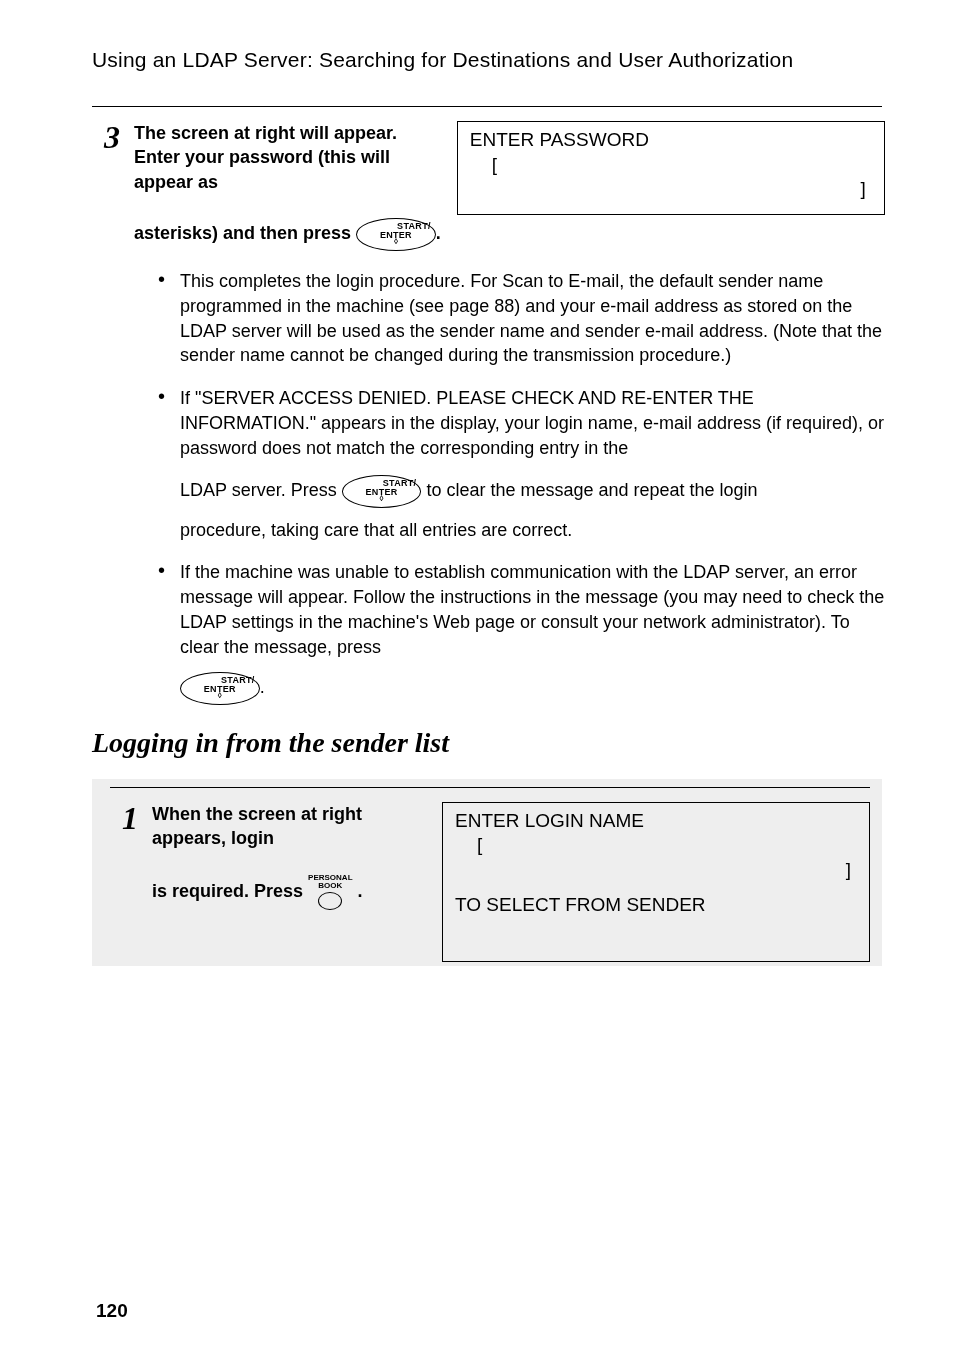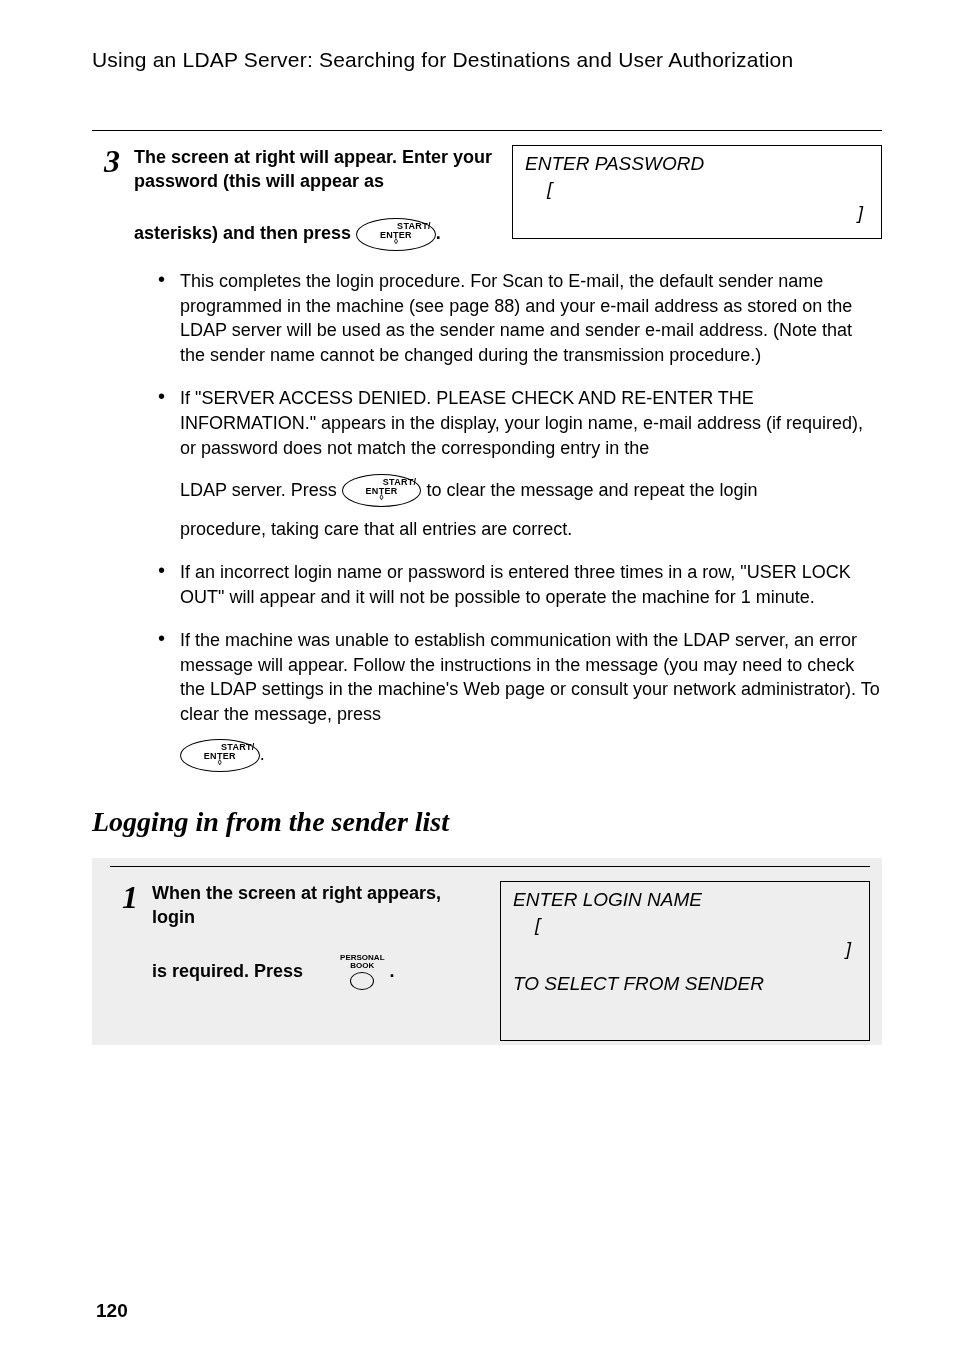--- a/index.html
+++ b/index.html
@@ -9,21 +9,21 @@
     width: 954px;
     height: 1352px;
     position: relative;
     color: #000;
   }
   .page {
     padding: 48px 72px 48px 92px;
   }
   .subhead {
     font-size: 21px;
-    margin-bottom: 58px;
+    margin-bottom: 34px;
     letter-spacing: 0.2px;
   }
   .rule {
     border-top: 1.5px solid #000;
     margin-bottom: 14px;
   }
   .step {
     display: flex;
     gap: 14px;
   }
@@ -44,22 +44,21 @@
     gap: 16px;
     align-items: flex-start;
   }
   .col-left {
     flex: 1;
     font-weight: bold;
     font-size: 18px;
     line-height: 1.35;
   }
   .col-right {
-    width: 370px;
-    font-style: italic;
+    width: 428px;
   }
   .display-box {
     border: 1.5px solid #000;
     padding: 6px 10px 6px 12px;
     font-size: 19px;
     line-height: 1.3;
     min-height: 94px;
     position: relative;
   }
   .display-box .indent { padding-left: 22px; }
@@ -80,21 +79,20 @@
   .oval-btn .bot { display:block; font-size:9px; letter-spacing:0.3px; }
   .oval-btn .dot { display:block; font-size:8px; line-height:0.6; }
   .personal-btn {
     display: inline-flex;
     flex-direction: column;
     align-items: center;
     vertical-align: middle;
     font-size: 8px;
     font-weight: bold;
     line-height: 1;
-    margin-left: 32px;
   }
   .personal-btn .circ {
     width: 24px; height: 18px; border:1.2px solid #000; border-radius: 50%;
     margin-top:2px;
   }
   .bullets {
     margin-top: 18px;
     padding-left: 24px;
   }
   .bullets li {
@@ -111,21 +109,21 @@
     left: 0;
     top: 0;
     font-size: 20px;
     line-height: 1;
   }
   .section-head {
     font-family: Georgia, 'Times New Roman', serif;
     font-style: italic;
     font-weight: bold;
     font-size: 28px;
-    margin-top: 16px;
+    margin-top: 4px;
     margin-bottom: 20px;
   }
   .intro-para {
     padding-left: 56px;
     font-size: 18px;
     line-height: 1.38;
     margin-bottom: 16px;
   }
   .gray-block {
     background: #eeeeee;
@@ -186,21 +184,20 @@
             <span class="oval-btn">
               <span class="top">START/</span>
               <span class="bot">ENTER</span>
               <span class="dot">◊</span>
             </span>
             <span> to clear the message and repeat the login</span>
           </span>
           <div style="height:10px"></div>
           <span>procedure, taking care that all entries are correct.</span>
         </li>
-        <li> If an incorrect login name or password is entered three times in a row, "USER LOCK OUT" will appear and it will not be possible to operate the machine for 1 minute.</li>
         <li>
           <span>If the machine was unable to establish communication with the LDAP server, an error message will appear. Follow the instructions in the message (you may need to check the LDAP settings in the machine's Web page or consult your network administrator). To clear the message, press</span>
           <div style="height:12px"></div>
           <span class="inline-btn-wrap">
             <span class="oval-btn">
               <span class="top">START/</span>
               <span class="bot">ENTER</span>
               <span class="dot">◊</span>
             </span><span>.</span>
           </span>

